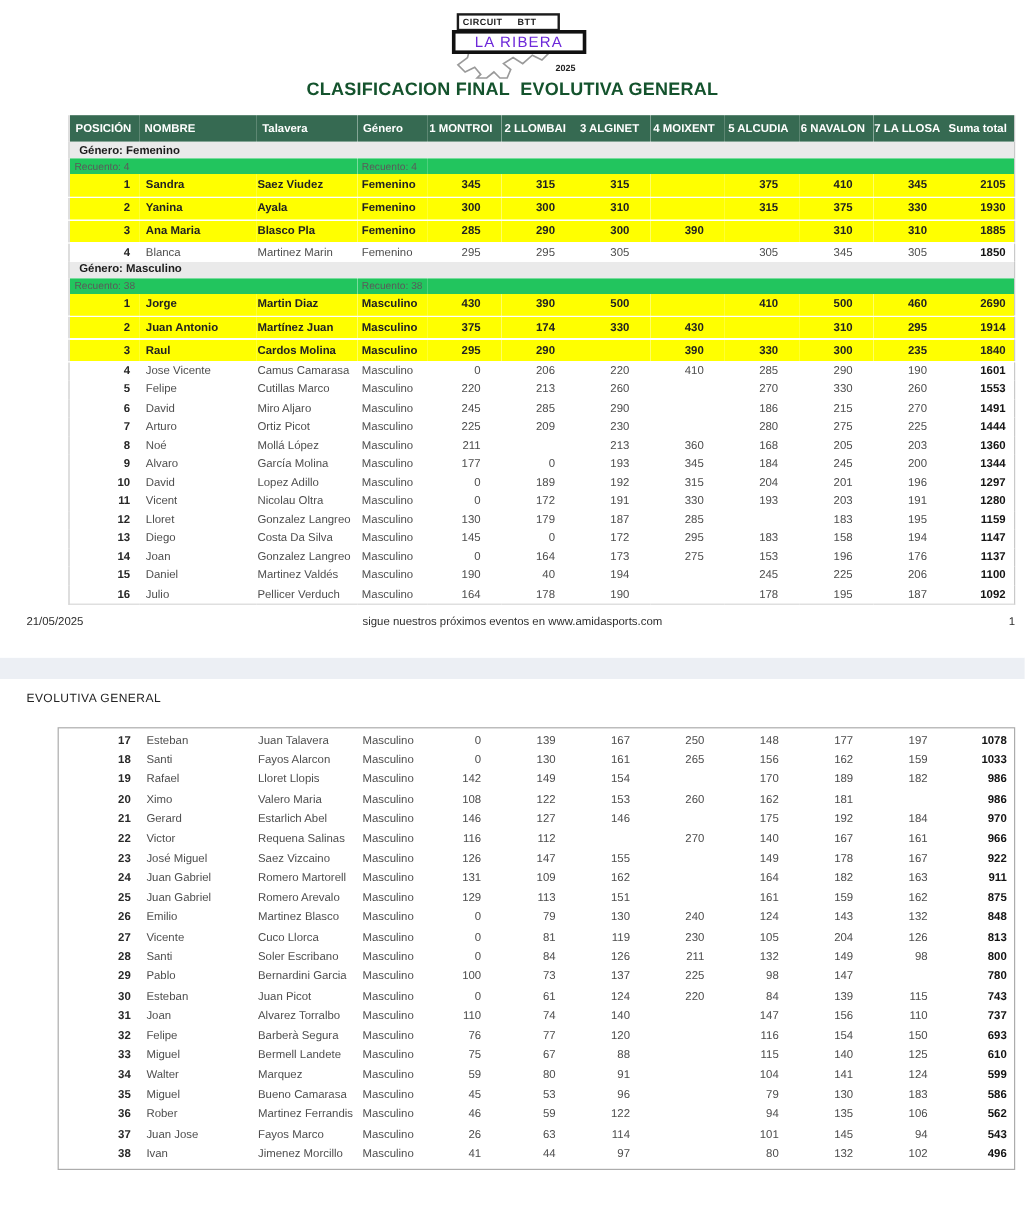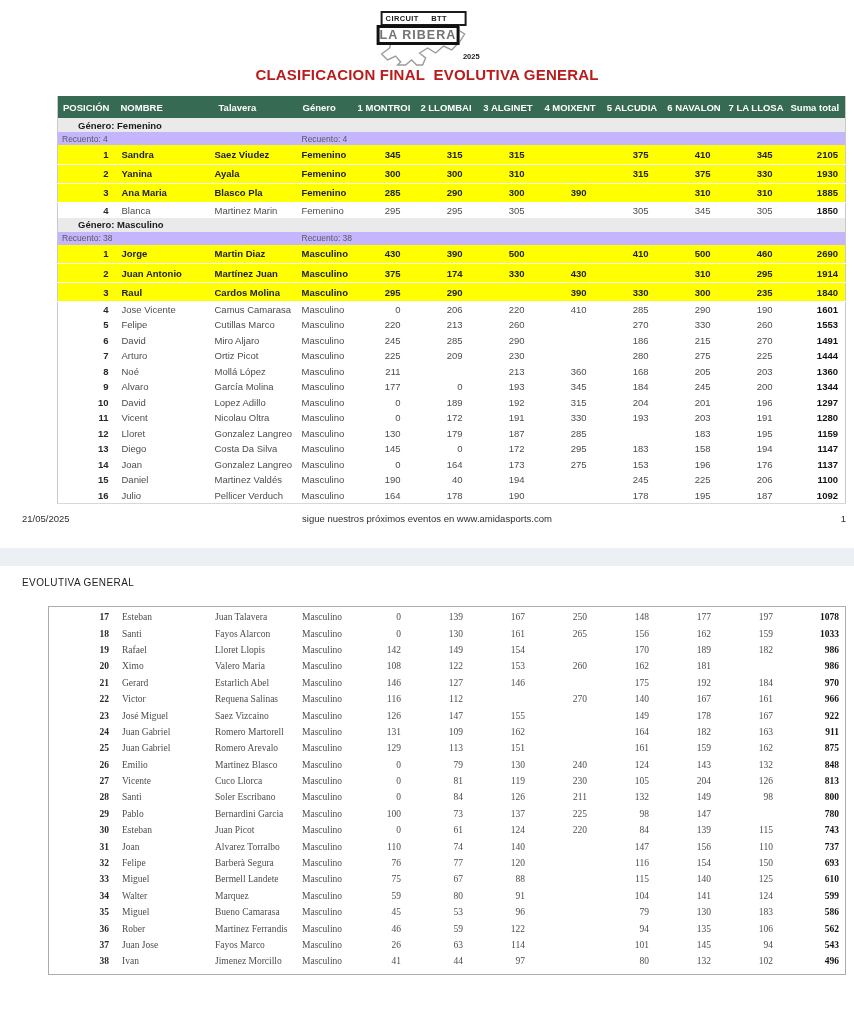--- a/index.html
+++ b/index.html
@@ -19,29 +19,29 @@
   .logo-box1{
     position:absolute;top:11px;left:13px;width:76px;
     border:2px solid #1b1b1b;background:#fff;
     font-size:7.5px;font-weight:bold;color:#1b1b1b;
     padding:1px 3px;letter-spacing:.4px;word-spacing:10px;
     white-space:nowrap;
   }
   .logo-box2{
     position:absolute;top:25px;left:9px;
     border:3px solid #111;background:#fff;
-    font-size:12.5px;font-weight:bold;color:#737373;
-    padding:0px 0;letter-spacing:1px;white-space:nowrap;
+    font-size:12.5px;font-weight:normal;color:#6d28d9;
+    padding:0px 16px;letter-spacing:1px;white-space:nowrap;
   }
   .logo-year{position:absolute;right:-2px;bottom:1px;font-size:7.5px;font-weight:bold;color:#222;}
 
   
   .title{
     position:absolute;top:66px;left:0;width:100%;
-    text-align:center;font-size:15px;font-weight:bold;color:#b91c1c;
+    text-align:center;font-size:15px;font-weight:bold;color:#14532d;
     letter-spacing:.2px;white-space:pre;
   }
 
   
   table{border-collapse:collapse;table-layout:fixed;}
   #t1{
     position:absolute;top:96px;left:57px;width:788px;
     border-left:1px solid #C9C9C9;border-right:1px solid #C9C9C9;
     border-bottom:1px solid #D8D8D8;
   }
@@ -56,41 +56,41 @@
   td{font-size:9.5px;color:#4D4D4D;white-space:nowrap;overflow:hidden;vertical-align:middle;}
   tr.datarow{height:15.5px;}
   tr.hl{background:#FFFF00;height:19px;}
   tr.hl td{font-weight:bold;color:#222;border-bottom:1px solid rgba(255,255,255,.55);}
   td.pos{text-align:right;padding-right:7px;font-weight:bold;color:#282828;}
   td.nom{padding-left:6px;}
   td.ape{padding-left:1px;}
   td.gen{padding-left:4px;}
   td.num{text-align:right;padding-right:17px;}
   td.tot{text-align:right;padding-right:7px;font-weight:bold;color:#141414;}
-  tr.g1 td{background:#EAEAEA;font-weight:bold;color:#1c1c1c;font-size:9.5px;padding-left:20px;height:12px;}
-  tr.g2 td{background:#c4b5fd;font-size:8.5px;color:#5a5a5a;height:11px;padding-left:4px;}
+  tr.g1 td{background:#EAEAEA;font-weight:bold;color:#1c1c1c;font-size:9.5px;padding-left:8px;height:12px;}
+  tr.g2 td{background:#22c55e;font-size:8.5px;color:#5a5a5a;height:11px;padding-left:4px;}
   tr.g2 td.gen{padding-left:4px;}
 
   
   .footer{position:absolute;top:513px;left:0;width:100%;height:14px;font-size:9.5px;color:#2e2e2e;}
   .footer .f-date{position:absolute;left:22px;top:0;}
   .footer .f-center{position:absolute;left:0;top:0;width:100%;text-align:center;}
   .footer .f-page{position:absolute;right:8px;top:0;}
 
   
   .section-heading{
     position:absolute;top:11px;left:22px;
     font-size:10px;color:#232323;letter-spacing:.4px;
   }
   .t2wrap{
     position:absolute;top:40px;left:48px;width:787px;
     border:1px solid #ACACAC;background:#fff;
     padding:2px 0 4px 9px;
   }
-  #t2{width:786px;font-family:Liberation Serif, serif;}
+  #t2{width:786px;}
   #t2 tr.datarow{height:16.4px;}
 </style>
 </head>
 <body>
 
 <div class="page page1">
 
   <div class="logo">
     <svg width="106" height="96" viewBox="0 0 106 96">
       <path d="M48 2 L42 8 L46 14 L39 18 L44 26 L52 23 L57 28 L64 22 L60 15 L66 9 L58 3 Z" fill="none" stroke="#9a9a9a" stroke-width="1.4"></path>

